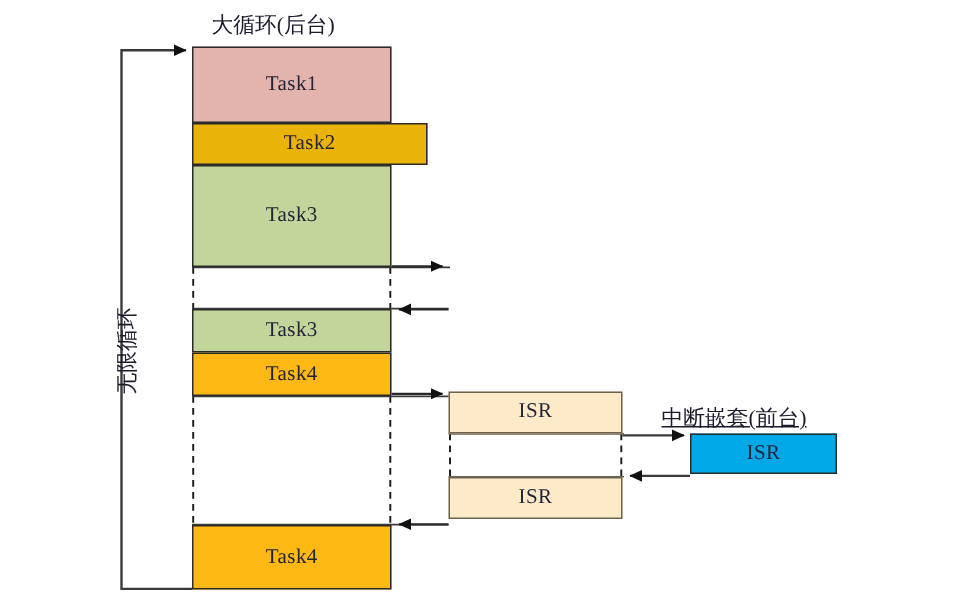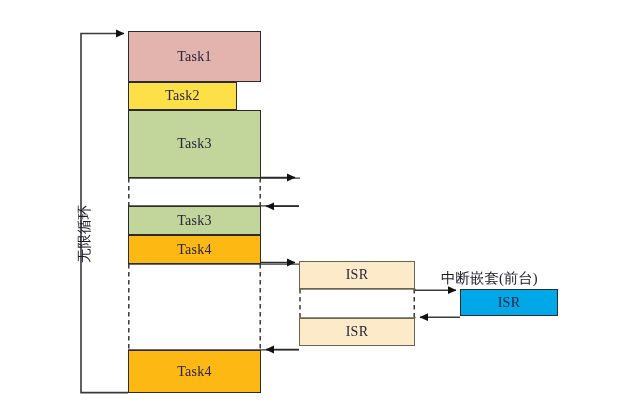--- a/index.html
+++ b/index.html
@@ -85,30 +85,31 @@
     <g stroke="#1d1d1d" stroke-width="1.3" fill="none" stroke-dasharray="4.5,3.5">
       <line x1="300" y1="289" x2="300" y2="318"></line>
       <line x1="414.2" y1="289" x2="414.2" y2="318"></line>
     </g>
     <g stroke="#6b6450" stroke-width="1.1" fill="none">
       <line x1="299" y1="289.2" x2="416" y2="289.2"></line>
       <line x1="299" y1="317.8" x2="416" y2="317.8"></line>
     </g>
   </svg>
 
+  <div class="label" style="left:141px;top:7px;">大循环(后台)</div>
 
-  <div class="label" style="left:441px;top:269px;">中断嵌套(前台)</div>
+  <div class="label" style="left:441px;top:269px;text-decoration:underline;">中断嵌套(前台)</div>
 
   <div class="vlabel" style="left:75px;top:263px;transform:rotate(-90deg);">无限循环</div>
 
   <div class="box" style="left:128px;top:31px;width:133px;height:51px;background:#e3b3ae;">
     <span>Task1</span>
   </div>
 
-  <div class="box" style="left:128px;top:82px;width:109px;height:28px;background:#fde047;">
+  <div class="box" style="left:128px;top:82px;width:157px;height:28px;background:#eab308;">
     <span>Task2</span>
   </div>
 
   <div class="box" style="left:128px;top:110px;width:133px;height:68px;background:#c2d59a;">
     <span>Task3</span>
   </div>
 
   <div class="box" style="left:128px;top:206px;width:133px;height:29px;background:#c2d59a;">
     <span>Task3</span>
   </div>

